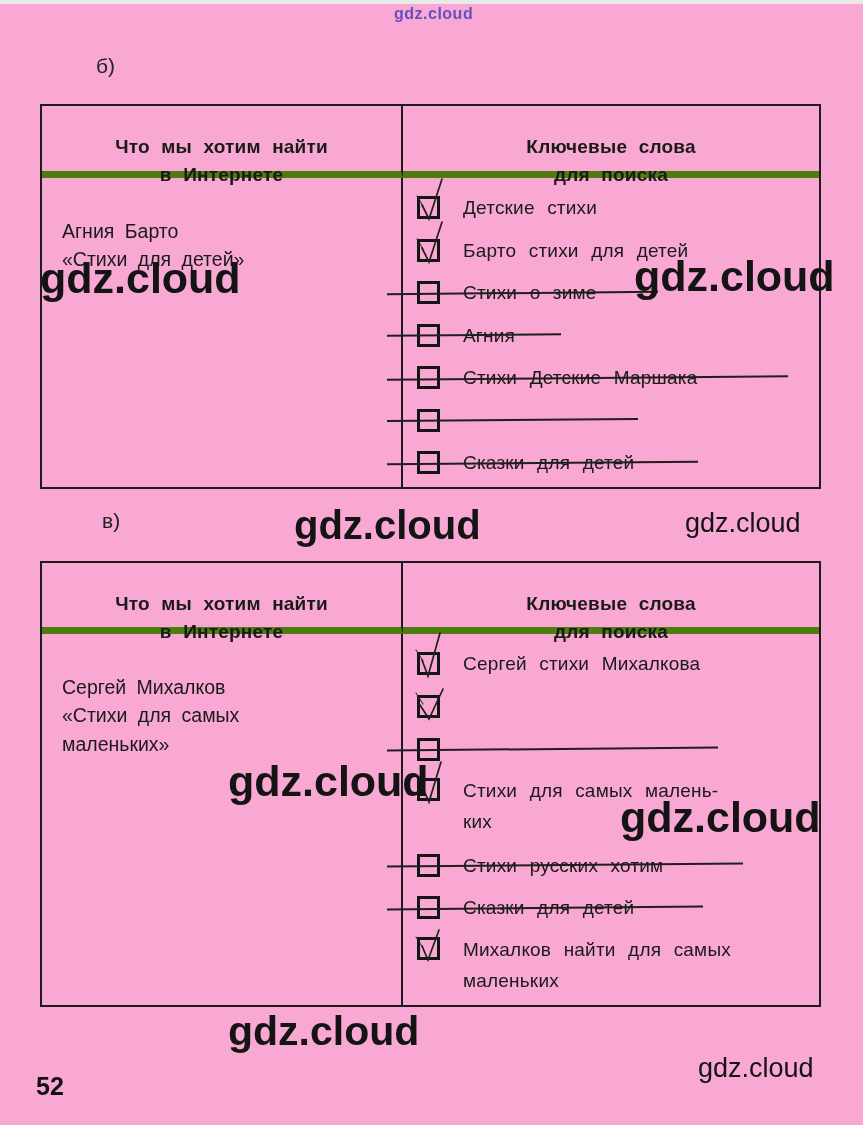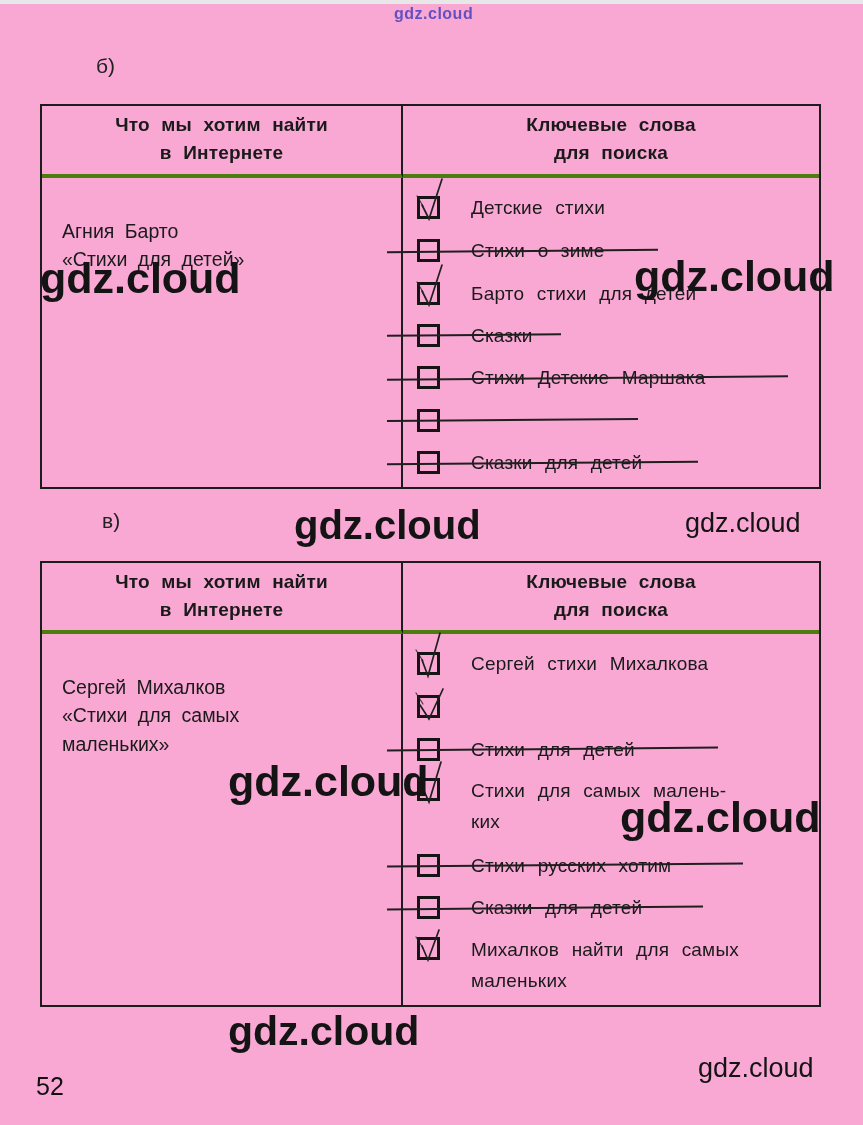--- a/index.html
+++ b/index.html
@@ -16,40 +16,40 @@
   .wm-mid-center{left:294px;top:499px;font-size:40px;font-weight:600;}
   .wm-mid-right{left:685px;top:504px;font-size:27px;font-weight:400;}
   .wm-t2-center{left:228px;top:753px;font-size:43px;font-weight:600;}
   .wm-t2-right{left:620px;top:789px;font-size:43px;font-weight:600;}
   .wm-bot-center{left:228px;top:1004px;font-size:41px;font-weight:600;}
   .wm-bot-right{left:698px;top:1049px;font-size:27px;font-weight:400;}
   
   .sec-label{position:absolute;font-size:21px;color:#222;}
   .sec-b{left:96px;top:50px;}
   .sec-v{left:102px;top:505px;}
-  .page-num{position:absolute;left:36px;top:1068px;font-size:25px;font-weight:normal;color:#111;}
+  .page-num{position:absolute;left:36px;top:1068px;font-size:25px;font-weight:bold;color:#111;}
   
   .wtable{
     position:absolute;left:40px;width:781px;box-sizing:border-box;
     border:2px solid #1c1c1c;display:grid;grid-template-columns:361px 1fr;
     background:transparent;z-index:2;
   }
   .t1{top:100px;height:385px;grid-template-rows:72px 1fr;}
   .t2{top:557px;height:446px;grid-template-rows:71px 1fr;}
   .th{
-    border-bottom:4px solid #4d7c0f;font-weight:bold;font-size:19px;
-    text-align:center;padding-top:5px;line-height:28px;white-space:pre-line;
+    border-bottom:7px solid #4d7c0f;font-weight:bold;font-size:19px;
+    text-align:center;padding-top:27px;line-height:28px;white-space:pre-line;
     word-spacing:6px;letter-spacing:.2px;
   }
   .th-left,.cell-left{border-right:2px solid #1c1c1c;}
   .cell-left{padding:10px 20px;font-size:19.5px;line-height:28.5px;white-space:pre-line;word-spacing:5px;}
   .cell-right{padding-top:8px;overflow:visible;}
   
   .kw-row{
-    position:relative;display:flex;align-items:center;gap:31px;
+    position:relative;display:flex;align-items:center;gap:23px;
     padding-left:14px;box-sizing:border-box;overflow:visible;
   }
   .kw-row.two-line{align-items:flex-start;padding-top:5px;}
   .kw-row.two-line .cb{margin-top:3px;}
   .cb{
     position:relative;flex:0 0 auto;width:17px;height:17px;
     border:3px solid #151515;background:transparent;
   }
   .check{position:absolute;left:-7px;top:-27px;width:38px;height:54px;overflow:visible;}
   .check path{stroke:#202020;fill:none;stroke-linecap:round;}
@@ -91,39 +91,39 @@
       <div class="kw-row" style="height:43px">
         <span class="cb">
           <svg class="check" viewBox="0 0 38 54">
             <path d="M4 24 L10 34" stroke-width="1.2" opacity="0.8"></path>
             <path d="M9 33 L16 47 L29 7" stroke-width="1.7"></path>
           </svg>
         </span>
         <span class="kw-label">Детские стихи</span>
       </div>
 
-      <div class="kw-row" style="height:43px;--sr:161px">
-        <span class="cb"></span>
-        <span class="kw-label">Стихи о зиме</span>
-        <span class="strike"></span>
-      </div>
-
       <div class="kw-row" style="height:42px">
         <span class="cb">
           <svg class="check" viewBox="0 0 38 54">
             <path d="M4 24 L10 34" stroke-width="1.2" opacity="0.8"></path>
             <path d="M9 33 L16 47 L29 7" stroke-width="1.7"></path>
           </svg>
         </span>
         <span class="kw-label">Барто стихи для детей</span>
       </div>
 
+      <div class="kw-row" style="height:43px;--sr:161px">
+        <span class="cb"></span>
+        <span class="kw-label">Стихи о зиме</span>
+        <span class="strike"></span>
+      </div>
+
       <div class="kw-row" style="height:42px;--sr:258px">
         <span class="cb"></span>
-        <span class="kw-label">Сказки</span>
+        <span class="kw-label">Агния</span>
         <span class="strike"></span>
       </div>
 
       <div class="kw-row" style="height:43px;--sr:31px">
         <span class="cb"></span>
         <span class="kw-label">Стихи Детские Маршака</span>
         <span class="strike"></span>
       </div>
 
       <div class="kw-row" style="height:42px;--sr:181px">
@@ -166,21 +166,20 @@
         <span class="cb">
           <svg class="check" viewBox="0 0 38 54">
             <path d="M3 22 L10 33" stroke-width="1.2" opacity="0.8"></path>
             <path d="M7 34 L16 48 L30 18" stroke-width="1.7"></path>
           </svg>
         </span>
       </div>
 
       <div class="kw-row" style="height:42px;--sr:101px">
         <span class="cb"></span>
-        <span class="kw-label">Стихи для детей</span>
         <span class="strike"></span>
       </div>
 
       <div class="kw-row two-line" style="height:74px">
         <span class="cb">
           <svg class="check" viewBox="0 0 38 54">
             <path d="M2 20 L10 34" stroke-width="1.2" opacity="0.8"></path>
             <path d="M8 30 L16 48 L28 8" stroke-width="1.7"></path>
           </svg>
         </span>

